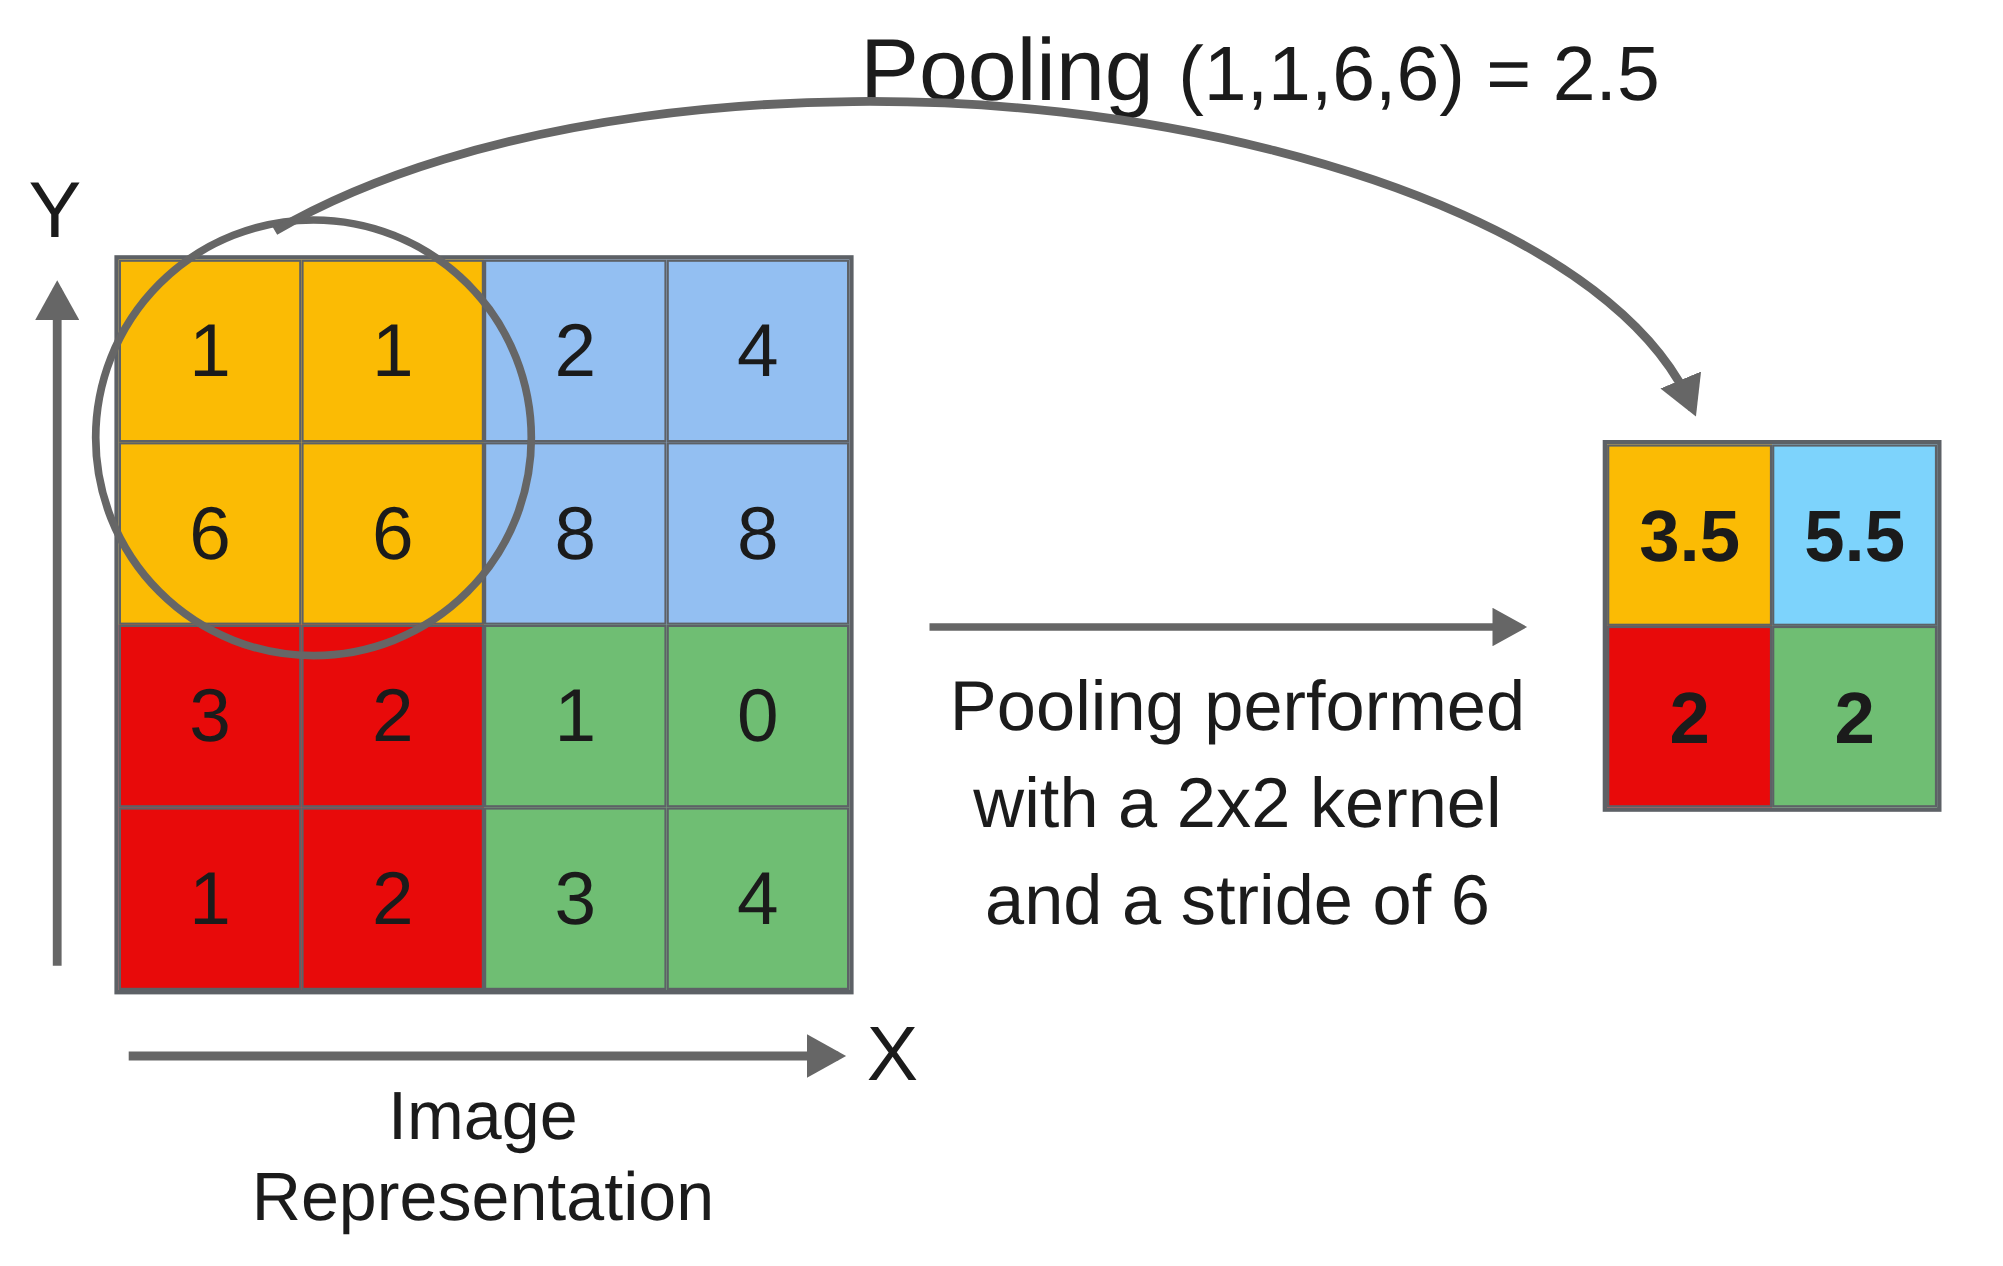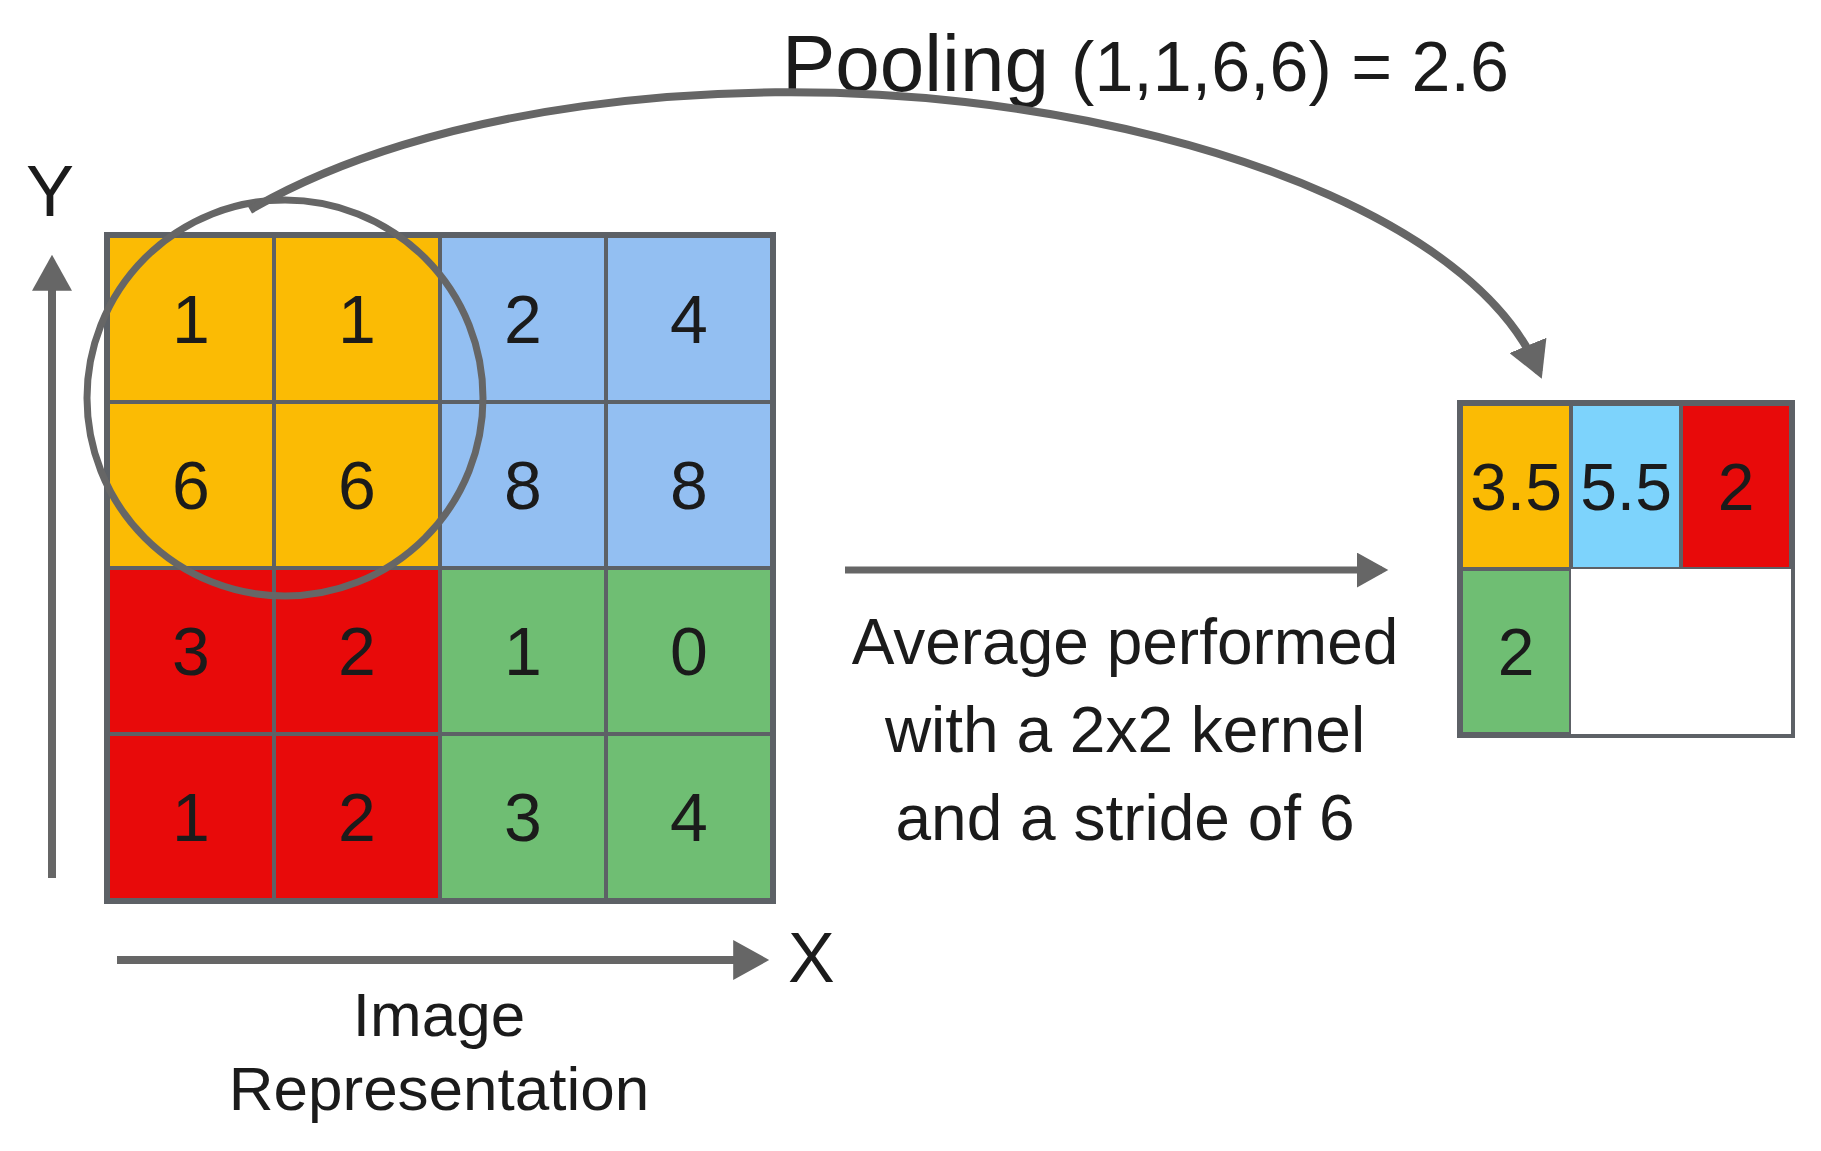--- a/index.html
+++ b/index.html
@@ -36,26 +36,27 @@
   }
   .input-grid .cell{
     box-sizing:border-box;
     border:2px solid #5d6166;
     display:flex; align-items:center; justify-content:center;
     font-size:68px;
   }
   
   .output-grid{
     left:1457px; top:400px;
-    width:338px; height:338px;
+    width:308px; height:338px;
     box-sizing:border-box;
     border:4px solid #5d6166;
     display:grid;
-    grid-template-columns:repeat(3,1fr);
+    grid-template-columns:repeat(2,1fr);
     grid-template-rows:repeat(2,1fr);
+    font-weight:bold;
   }
   .output-grid .cell{
     box-sizing:border-box;
     border:2px solid #5d6166;
     display:flex; align-items:center; justify-content:center;
     font-size:66px;
   }
   
   .pooling-note{
     left:820px; top:598px;
@@ -75,21 +76,21 @@
   }
   svg.overlay{position:absolute; left:0; top:0; pointer-events:none;}
 </style>
 </head>
 <body>
 
 <div class="stage">
 
   <div class="abs title">
     <span>Pooling</span>
-    <span class="expr">(1,1,6,6) = 2.6</span>
+    <span class="expr">(1,1,6,6) = 2.5</span>
   </div>
 
   <div class="abs y-label">Y</div>
 
   <div class="abs x-label">X</div>
 
   <div class="abs input-grid">
     <div class="cell" style="background-color: rgb(251, 187, 4);">1</div>
     <div class="cell" style="background-color: rgb(251, 187, 4);">1</div>
     <div class="cell" style="background-color: rgb(147, 191, 242);">2</div>
@@ -109,21 +110,21 @@
   </div>
 
   <div class="abs output-grid">
     <div class="cell" style="background-color: rgb(251, 187, 4);">3.5</div>
     <div class="cell" style="background-color: #7dd3fc;">5.5</div>
     <div class="cell" style="background-color: rgb(232, 10, 10);">2</div>
     <div class="cell" style="background-color: rgb(111, 190, 115);">2</div>
   </div>
 
   <div class="abs pooling-note">
-    <div>Average performed</div>
+    <div>Pooling performed</div>
     <div>with a 2x2 kernel</div>
     <div>and a stride of 6</div>
   </div>
 
   <div class="abs caption">
     <div>Image</div>
     <div>Representation</div>
   </div>
 
   <svg class="overlay" width="1821" height="1151" viewBox="0 0 1821 1151">

